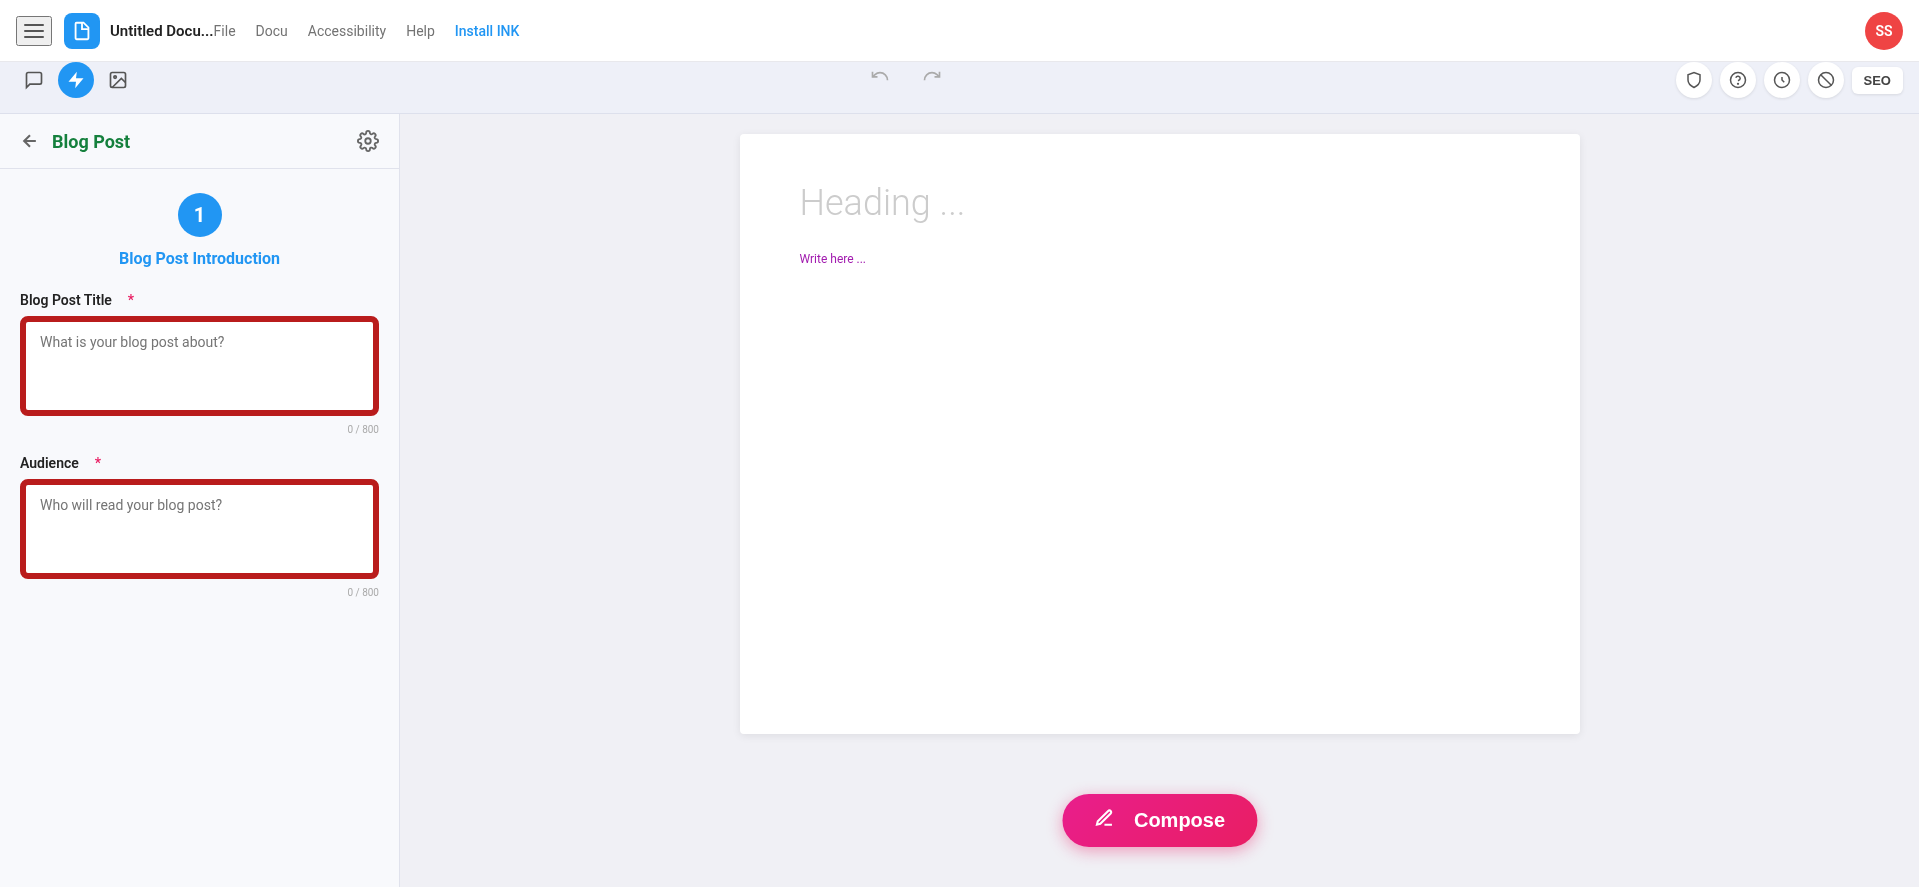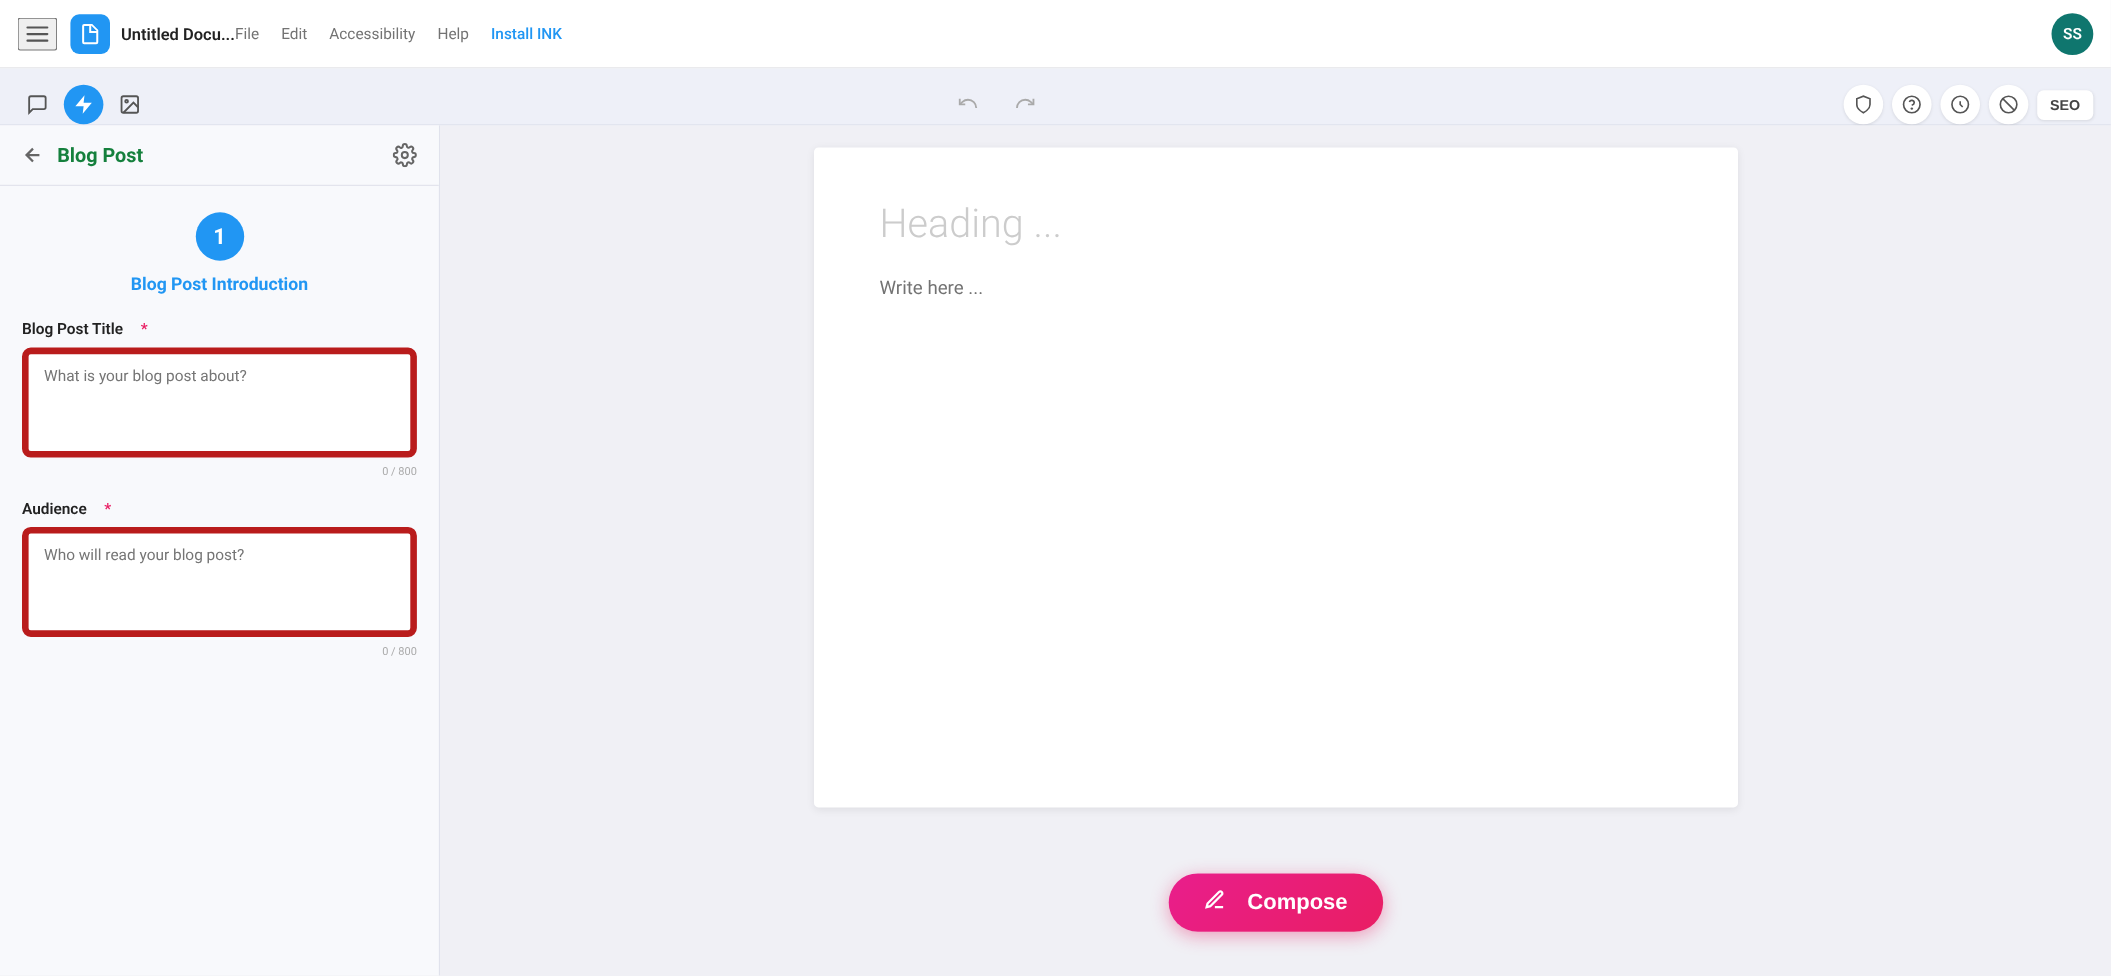--- a/index.html
+++ b/index.html
@@ -72,34 +72,34 @@
     }
     .menu-item.install {
       color: #2196f3;
       font-weight: 500;
     }
     .menu-spacer { flex: 1; }
     .user-avatar {
       width: 38px;
       height: 38px;
       border-radius: 50%;
-      background: #0f766e;
+      background: #ef4444;
       color: white;
       font-size: 14px;
       font-weight: 600;
       display: flex;
       align-items: center;
       justify-content: center;
       cursor: pointer;
     }
 
     
     .toolbar {
       display: flex;
-      align-items: flex-end;
+      align-items: flex-start;
       background: #eef0f8;
       height: 52px;
       padding: 0 16px;
       border-bottom: 1px solid #dde0ec;
     }
     .toolbar-left {
       display: flex;
       align-items: center;
       gap: 6px;
     }
@@ -291,22 +291,22 @@
       box-shadow: 0 2px 8px rgba(0,0,0,0.08);
       padding: 48px 60px;
     }
     .heading-placeholder {
       font-size: 36px;
       font-weight: 300;
       color: #ccc;
       margin-bottom: 28px;
     }
     .write-placeholder {
-      font-size: 17px;
-      color: #737373;
+      font-size: 12px;
+      color: #a21caf;
     }
     .compose-btn {
       position: absolute;
       bottom: 40px;
       left: 50%;
       transform: translateX(-50%);
       background: linear-gradient(135deg, #e91e8c, #e91e63);
       border: none;
       border-radius: 30px;
       padding: 14px 32px;
@@ -334,21 +334,21 @@
   </button>
   <div class="app-icon">
     <svg viewBox="0 0 24 24" fill="white">
       <path d="M14 2H6a2 2 0 0 0-2 2v16a2 2 0 0 0 2 2h12a2 2 0 0 0 2-2V8l-6-6zm-1 1.5L18.5 9H13V3.5zM6 20V4h5v7h7v9H6z"></path>
     </svg>
   </div>
   <div class="app-title-area">
     <span class="app-title">Untitled Docu...</span>
     <div class="menu-items">
       <span class="menu-item">File</span>
-      <span class="menu-item">Edit</span>
+      <span class="menu-item">Docu</span>
       <span class="menu-item">Accessibility</span>
       <span class="menu-item">Help</span>
       <span class="menu-item install">Install INK</span>
     </div>
   </div>
   <div class="menu-spacer"></div>
   <div class="user-avatar">SS</div>
 </div>
 
 <div class="toolbar">

